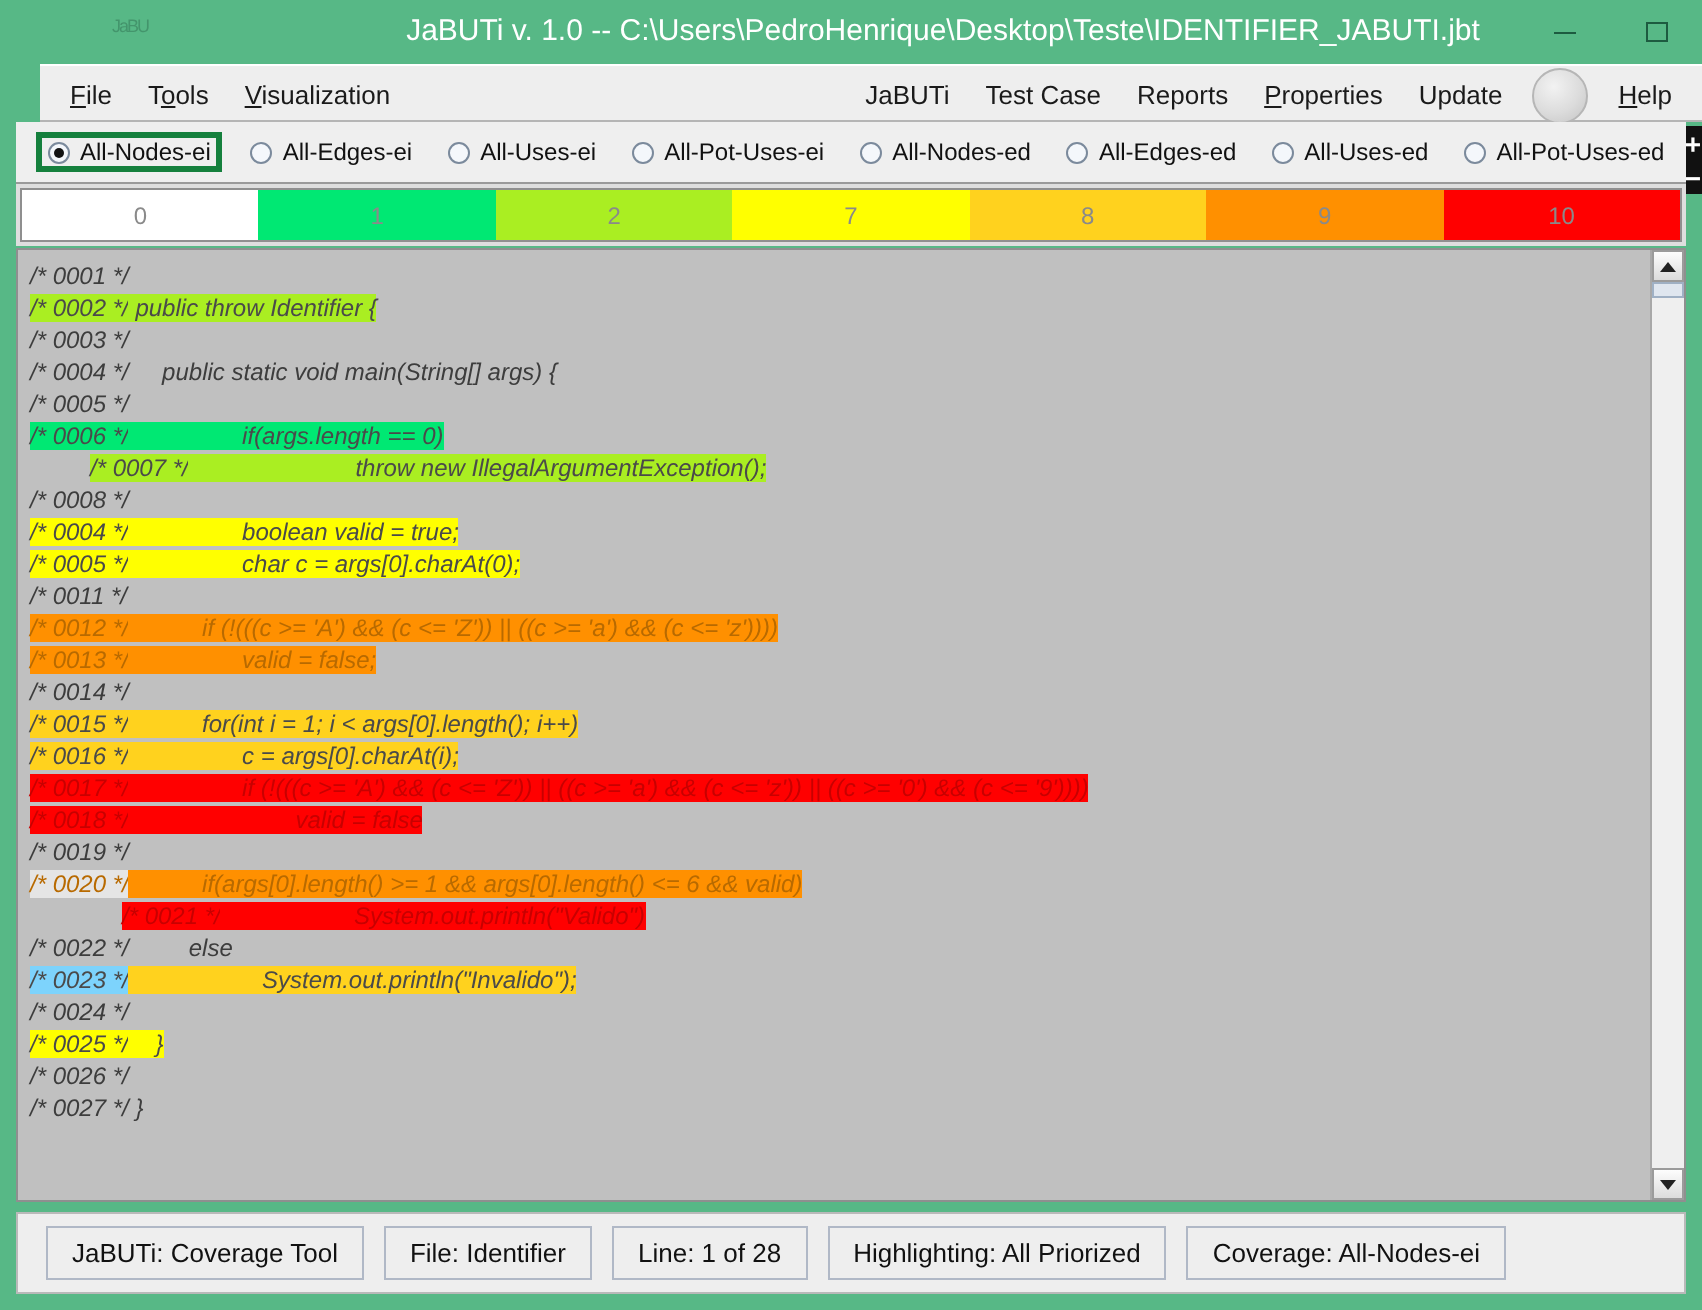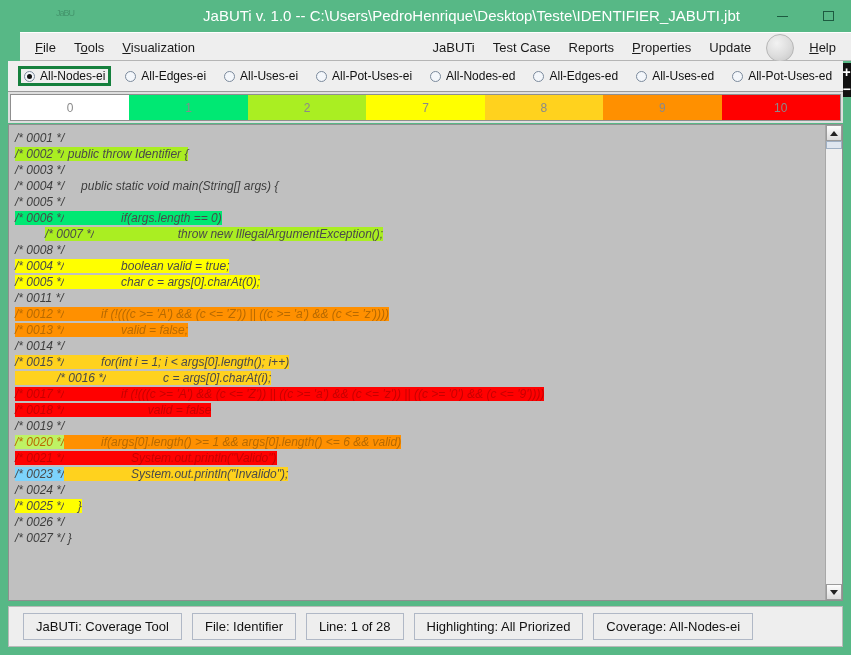--- a/index.html
+++ b/index.html
@@ -279,26 +279,27 @@
         <div class="code-line" style="color: rgb(74, 74, 74);"><span style="background: rgb(0, 232, 115);">/* 0006 */</span><span style="background: rgb(0, 232, 115);">                 if(args.length == 0)</span></div>
         <div class="code-line" style="color: rgb(74, 74, 74); padding-left: 36px;"><span style="background: rgb(170, 238, 34);">/* 0007 */</span><span style="background: rgb(170, 238, 34);">                         throw new IllegalArgumentException();</span></div>
         <div class="code-line"><span>/* 0008 */</span><span></span></div>
         <div class="code-line" style="color: rgb(74, 74, 74);"><span style="background: rgb(255, 255, 0);">/* 0004 */</span><span style="background: rgb(255, 255, 0);">                 boolean valid = true;</span></div>
         <div class="code-line" style="color: rgb(74, 74, 74);"><span style="background: rgb(255, 255, 0);">/* 0005 */</span><span style="background: rgb(255, 255, 0);">                 char c = args[0].charAt(0);</span></div>
         <div class="code-line"><span>/* 0011 */</span><span></span></div>
         <div class="code-line" style="color: rgb(184, 106, 0);"><span style="background: rgb(255, 144, 0);">/* 0012 */</span><span style="background: rgb(255, 144, 0);">           if (!(((c &gt;= 'A') &amp;&amp; (c &lt;= 'Z')) || ((c &gt;= 'a') &amp;&amp; (c &lt;= 'z'))))</span></div>
         <div class="code-line" style="color: rgb(184, 106, 0);"><span style="background: rgb(255, 144, 0);">/* 0013 */</span><span style="background: rgb(255, 144, 0);">                 valid = false;</span></div>
         <div class="code-line"><span>/* 0014 */</span><span></span></div>
         <div class="code-line" style="color: rgb(74, 74, 74);"><span style="background: rgb(255, 210, 30);">/* 0015 */</span><span style="background: rgb(255, 210, 30);">           for(int i = 1; i &lt; args[0].length(); i++)</span></div>
-        <div class="code-line" style="color: rgb(74, 74, 74);"><span style="background: rgb(255, 210, 30); padding-left: 42px;">/* 0016 */</span><span style="background: rgb(255, 210, 30);">                 c = args[0].charAt(i);</span></div>
+        <div class="code-line" style="color: rgb(74, 74, 74);"><span style="background: rgb(255, 210, 30);">/* 0016 */</span><span style="background: rgb(255, 210, 30);">                 c = args[0].charAt(i);</span></div>
         <div class="code-line" style="color: rgb(200, 0, 0);"><span style="background: rgb(255, 0, 0);">/* 0017 */</span><span style="background: rgb(255, 0, 0);">                 if (!(((c &gt;= 'A') &amp;&amp; (c &lt;= 'Z')) || ((c &gt;= 'a') &amp;&amp; (c &lt;= 'z')) || ((c &gt;= '0') &amp;&amp; (c &lt;= '9'))))</span></div>
         <div class="code-line" style="color: rgb(200, 0, 0);"><span style="background: rgb(255, 0, 0);">/* 0018 */</span><span style="background: rgb(255, 0, 0);">                         valid = false</span></div>
         <div class="code-line"><span>/* 0019 */</span><span></span></div>
-        <div class="code-line" style="color: rgb(184, 106, 0);"><span style="background: #bef264; margin-top: 21px;">/* 0020 */</span><span style="background: rgb(255, 144, 0);">           if(args[0].length() &gt;= 1 &amp;&amp; args[0].length() &lt;= 6 &amp;&amp; valid)</span></div>
-        <div class="code-line" style="color: rgb(200, 0, 0);"><span style="background: rgb(255, 0, 0);">/* 0021 */</span><span style="background: rgb(255, 0, 0);">                    System.out.println("Valido")</span></div>
+        <div class="code-line" style="color: rgb(184, 106, 0);"><span style="background: #e5e5e5; margin-top: 21px;">/* 0020 */</span><span style="background: rgb(255, 144, 0);">           if(args[0].length() &gt;= 1 &amp;&amp; args[0].length() &lt;= 6 &amp;&amp; valid)</span></div>
+        <div class="code-line" style="color: rgb(200, 0, 0);"><span style="background: rgb(255, 0, 0); margin-left: 46px;">/* 0021 */</span><span style="background: rgb(255, 0, 0);">                    System.out.println("Valido")</span></div>
+        <div class="code-line"><span>/* 0022 */</span><span>         else</span></div>
         <div class="code-line" style="color: rgb(74, 74, 74);"><span style="background: #7dd3fc;">/* 0023 */</span><span style="background: rgb(255, 210, 30);">                    System.out.println("Invalido");</span></div>
         <div class="code-line"><span>/* 0024 */</span><span></span></div>
         <div class="code-line" style="color: rgb(74, 74, 74);"><span style="background: rgb(255, 255, 0);">/* 0025 */</span><span style="background: rgb(255, 255, 0);">    }</span></div>
         <div class="code-line"><span>/* 0026 */</span><span></span></div>
         <div class="code-line"><span>/* 0027 */</span><span> }</span></div>
       </div>
     <div class="vscroll">
       <div class="sb-arrow up">
           <i></i>
         </div>

